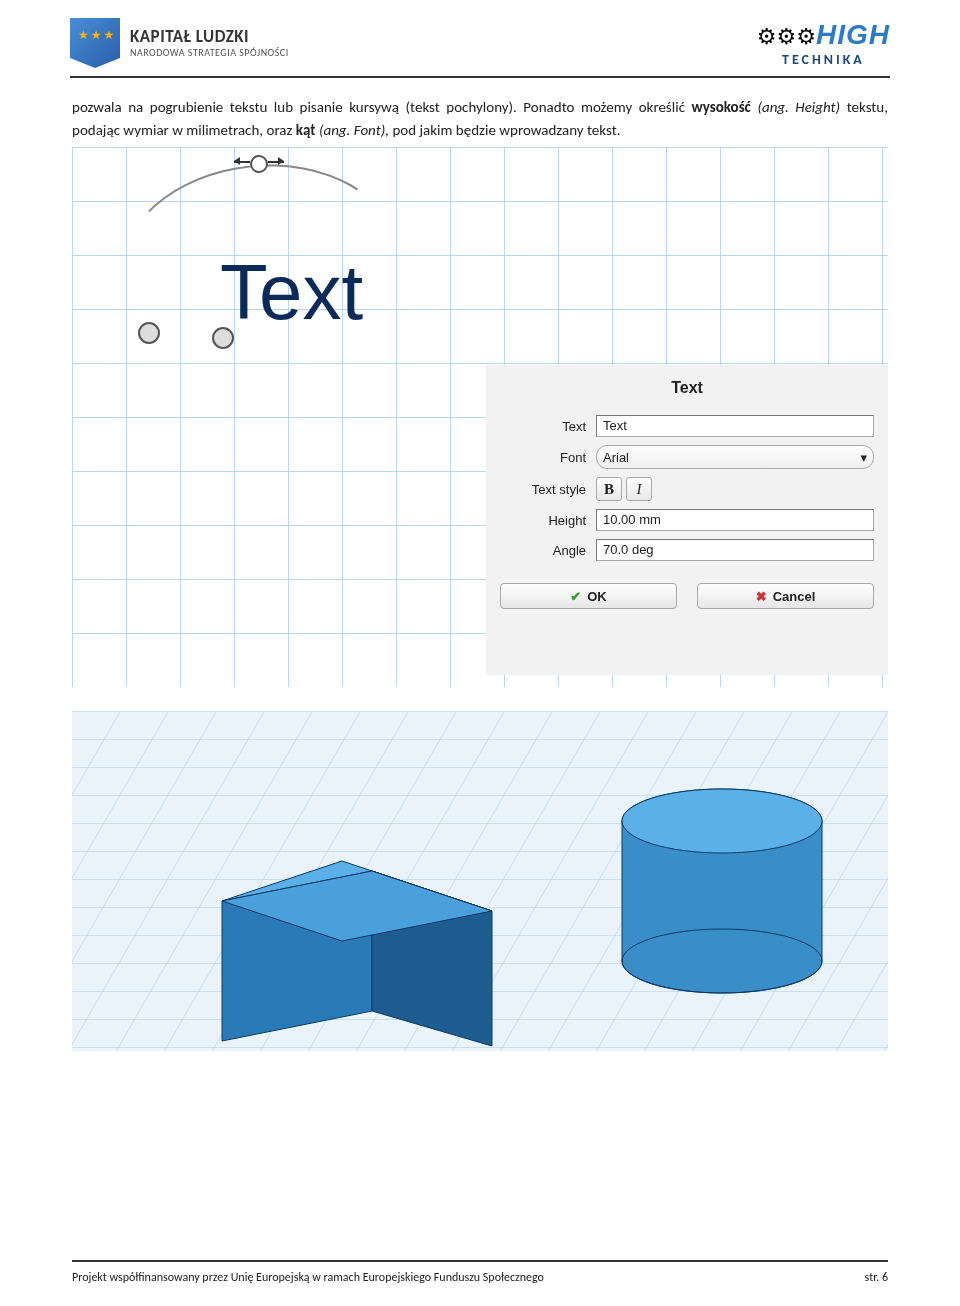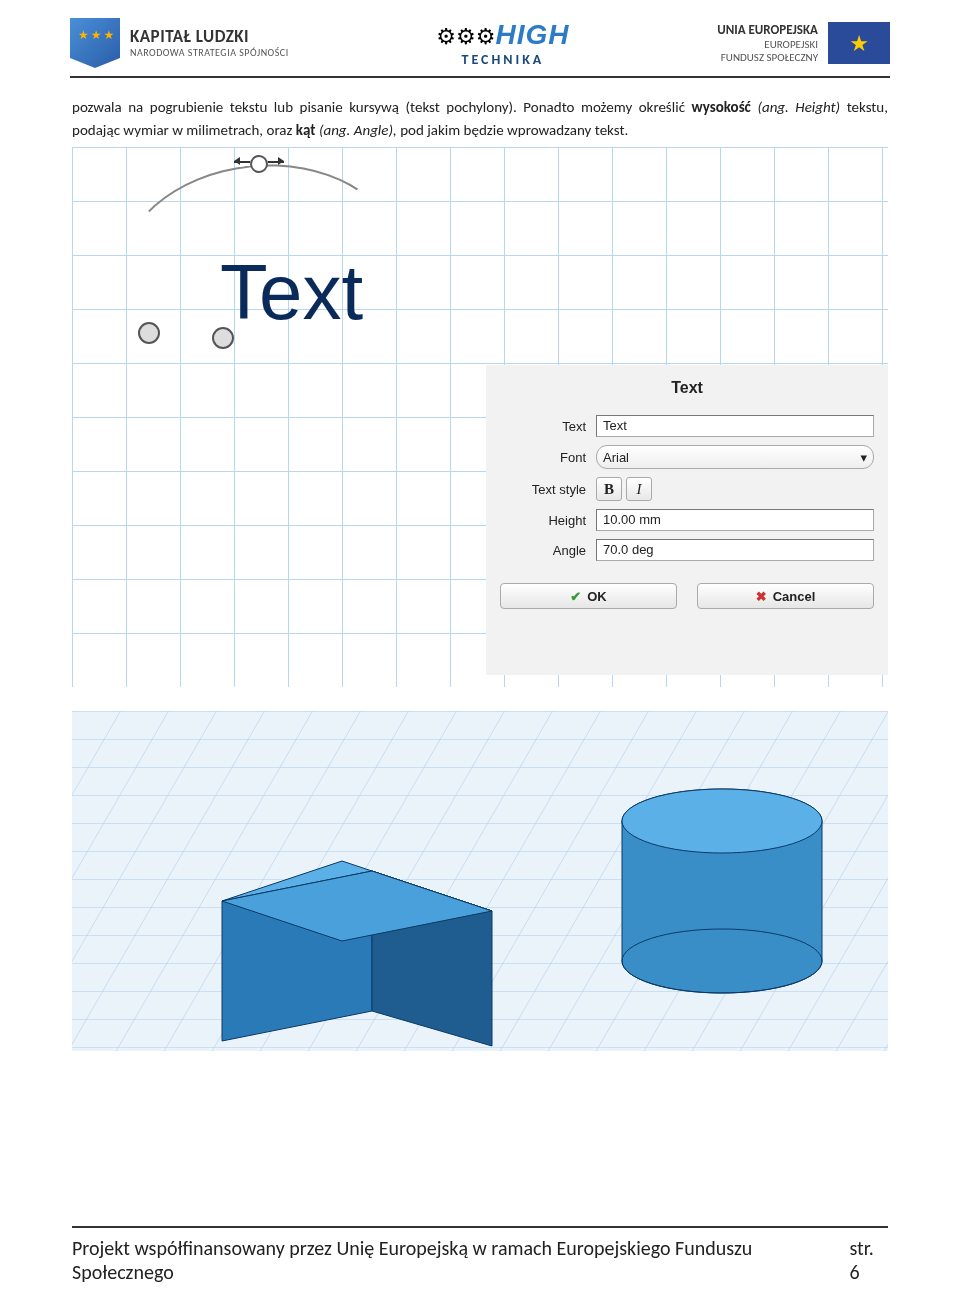--- a/index.html
+++ b/index.html
@@ -91,51 +91,43 @@
   .fig2{
     width:816px;height:340px;margin:6px auto 0 auto;
     background:#e8f0f8;position:relative;overflow:hidden;
   }
   .fig2 svg{width:100%;height:100%;}
   .footer{
     position:absolute;bottom:22px;left:0;right:0;
     padding:0 72px;
   }
   .footer .fhr{height:2px;background:#333;margin-bottom:8px;}
-  .footer .frow{display:flex;justify-content:space-between;font-size:20px;color:#222;}
+  .footer .frow{display:flex;justify-content:space-between;font-size:12px;color:#222;}
 </style>
 </head>
 <body>
 
 <div class="header">
   <div class="logo-block">
     <div class="kl-star"></div>
     <div class="kl-text">
       <div class="t1">KAPITAŁ LUDZKI</div>
       <div class="t2">NARODOWA STRATEGIA SPÓJNOŚCI</div>
     </div>
   </div>
   <div class="ht-logo">
     <div><span class="ht-gears">⚙⚙⚙</span><span class="ht-top">HIGH</span></div>
     <div class="ht-bot">TECHNIKA</div>
   </div>
-  <div class="eu-block">
-    <div class="eu-text">
-      <div class="e1">UNIA EUROPEJSKA</div>
-      <div class="e2">EUROPEJSKI</div>
-      <div class="e2">FUNDUSZ SPOŁECZNY</div>
-    </div>
-    <div class="eu-flag">★</div>
-  </div>
 </div>
 <div class="hr"></div>
 
 <div class="content">
   <p class="para">
-    <span>pozwala na pogrubienie tekstu lub pisanie kursywą (tekst pochylony). Ponadto możemy określić </span><b>wysokość</b><i> (ang. Height)</i><span> tekstu, podając wymiar w milimetrach, oraz </span><b>kąt</b><i> (ang. Angle),</i><span> pod jakim będzie wprowadzany tekst.</span>
+    <span>pozwala na pogrubienie tekstu lub pisanie kursywą (tekst pochylony). Ponadto możemy określić </span><b>wysokość</b><i> (ang. Height)</i><span> tekstu, podając wymiar w milimetrach, oraz </span><b>kąt</b><i> (ang. Font),</i><span> pod jakim będzie wprowadzany tekst.</span>
   </p>
 
   <div class="fig1">
     <div class="arc"></div>
     <div class="arc-dot">
         <span class="ah al"></span>
         <span class="ah ar"></span>
       </div>
     <div class="sdot sd1"></div>
     <div class="sdot sd2"></div>

